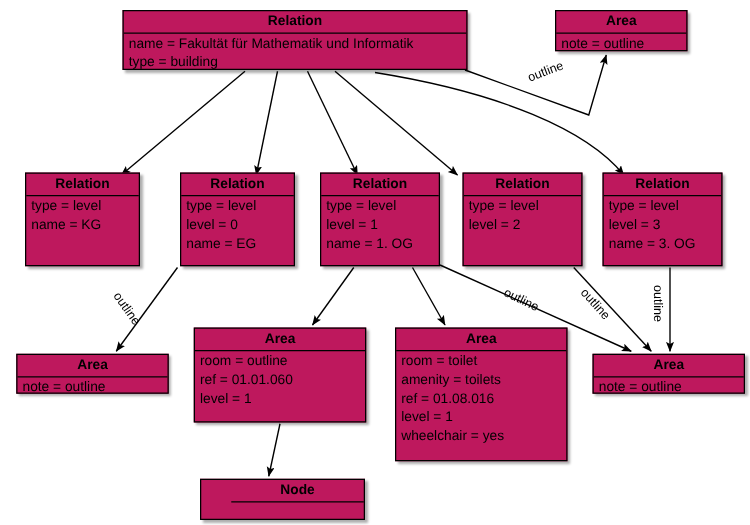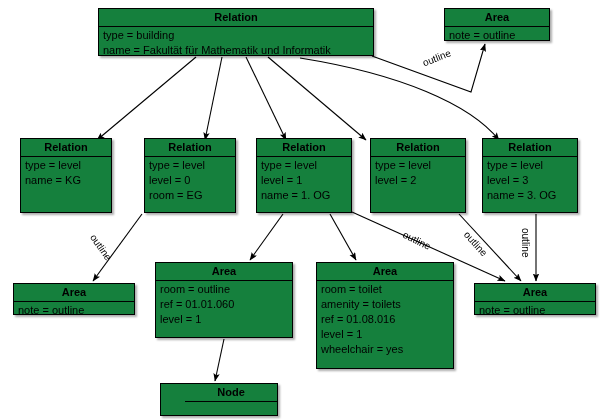--- a/index.html
+++ b/index.html
@@ -18,21 +18,21 @@
   svg.edges {
     position: absolute;
     left: 0;
     top: 0;
     width: 600px;
     height: 420px;
     pointer-events: none;
   }
   .node {
     position: absolute;
-    background: #15803d;
+    background: #be185d;
     border: 1px solid #000000;
     box-sizing: border-box;
     box-shadow: 2px 2px 2px rgba(0,0,0,0.32);
     z-index: 5;
   }
   .node-title {
     text-align: center;
     font-weight: bold;
     font-size: 11px;
     line-height: 14px;
@@ -84,43 +84,43 @@
         <path d="M 459,214 L 521,281" fill="none" stroke="#000000" stroke-width="1.1" marker-end="url(#arrowhead)"></path>
         <path d="M 536,214 L 536,281" fill="none" stroke="#000000" stroke-width="1.1" marker-end="url(#arrowhead)"></path>
         <path d="M 224,339 L 215,381" fill="none" stroke="#000000" stroke-width="1.1" marker-end="url(#arrowhead)"></path>
       </g>
   </svg>
 
   <div id="node-layer">
       <div class="node" style="left: 98px; top: 8px; width: 276px; height: 48px;">
         <div class="node-title">Relation</div>
         <div class="node-body">
+          <div class="attr">name = Fakultät für Mathematik und Informatik</div>
           <div class="attr">type = building</div>
-          <div class="attr">name = Fakultät für Mathematik und Informatik</div>
         </div>
       </div>
       <div class="node" style="left: 444px; top: 8px; width: 106px; height: 33px;">
         <div class="node-title">Area</div>
         <div class="node-body">
           <div class="attr">note = outline</div>
         </div>
       </div>
       <div class="node" style="left: 20px; top: 138px; width: 92px; height: 75px;">
         <div class="node-title">Relation</div>
         <div class="node-body">
           <div class="attr">type = level</div>
           <div class="attr">name = KG</div>
         </div>
       </div>
       <div class="node" style="left: 144px; top: 138px; width: 92px; height: 75px;">
         <div class="node-title">Relation</div>
         <div class="node-body">
           <div class="attr">type = level</div>
           <div class="attr">level = 0</div>
-          <div class="attr">room = EG</div>
+          <div class="attr">name = EG</div>
         </div>
       </div>
       <div class="node" style="left: 256px; top: 138px; width: 96px; height: 75px;">
         <div class="node-title">Relation</div>
         <div class="node-body">
           <div class="attr">type = level</div>
           <div class="attr">level = 1</div>
           <div class="attr">name = 1. OG</div>
         </div>
       </div>
@@ -162,21 +162,21 @@
           <div class="attr">level = 1</div>
           <div class="attr">wheelchair = yes</div>
         </div>
       </div>
       <div class="node" style="left: 474px; top: 283px; width: 122px; height: 32px;">
         <div class="node-title">Area</div>
         <div class="node-body">
           <div class="attr">note = outline</div>
         </div>
       </div>
-      <div class="node" style="left: 160px; top: 383px; width: 118px; height: 33px; padding-left: 24px;">
+      <div class="node" style="left: 160px; top: 383px; width: 132px; height: 33px; padding-left: 24px;">
         <div class="node-title">Node</div>
       </div>
     </div>
   <div id="label-layer">
       <div class="edge-label" style="left: 421px; top: 58px; transform: rotate(-21deg);">outline</div>
       <div class="edge-label" style="left: 97px; top: 232px; transform: rotate(55deg);">outline</div>
       <div class="edge-label" style="left: 406px; top: 229px; transform: rotate(26deg);">outline</div>
       <div class="edge-label" style="left: 470px; top: 229px; transform: rotate(48deg);">outline</div>
       <div class="edge-label" style="left: 531px; top: 228px; transform: rotate(90deg);">outline</div>
     </div>

